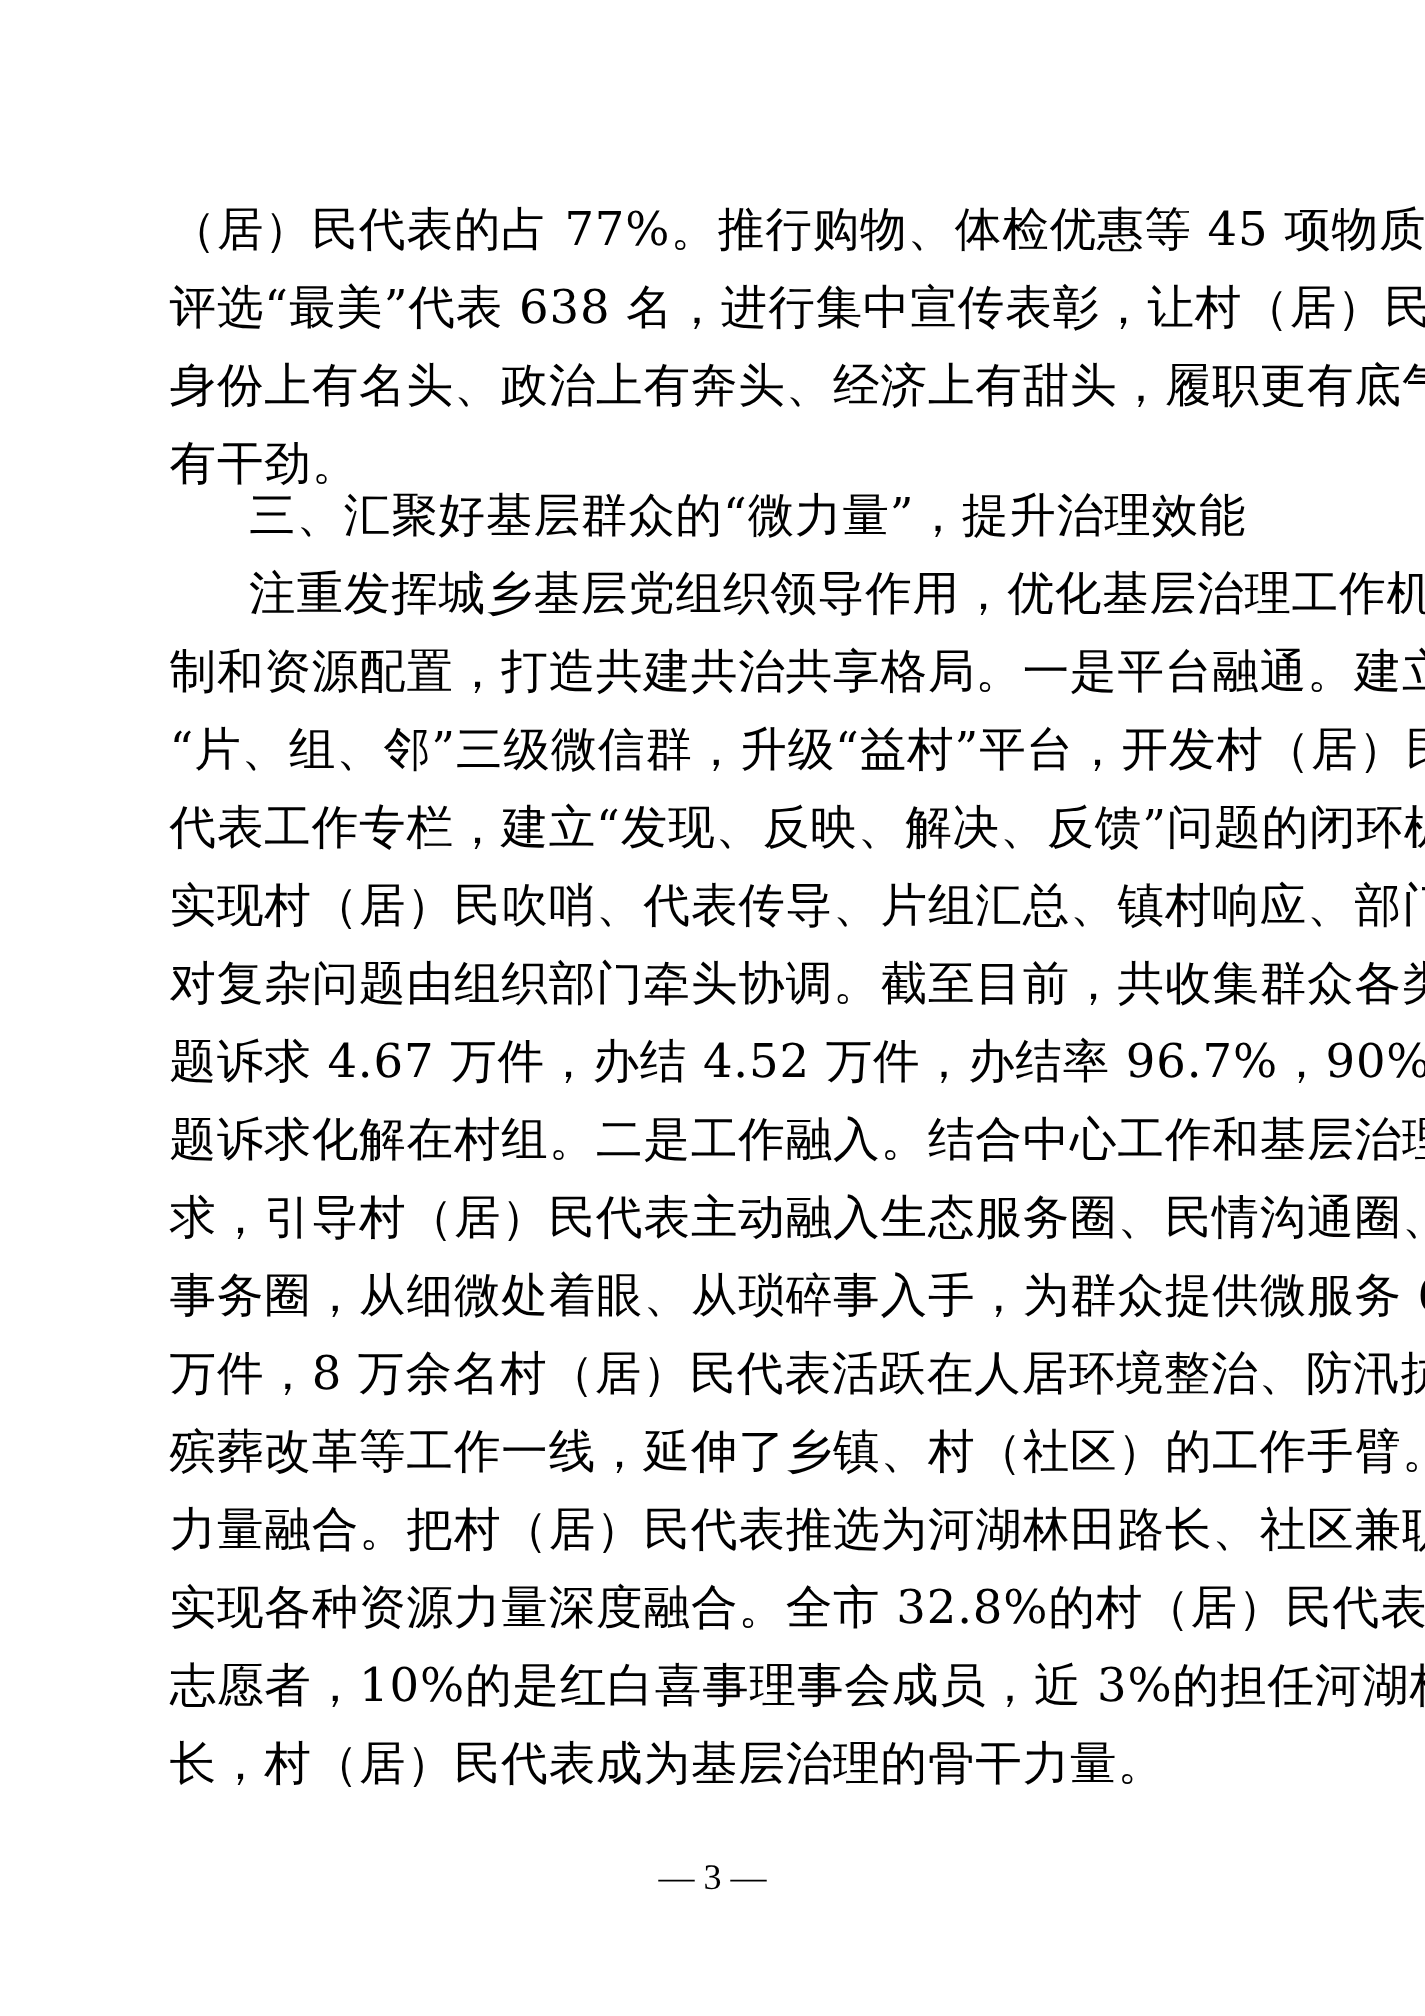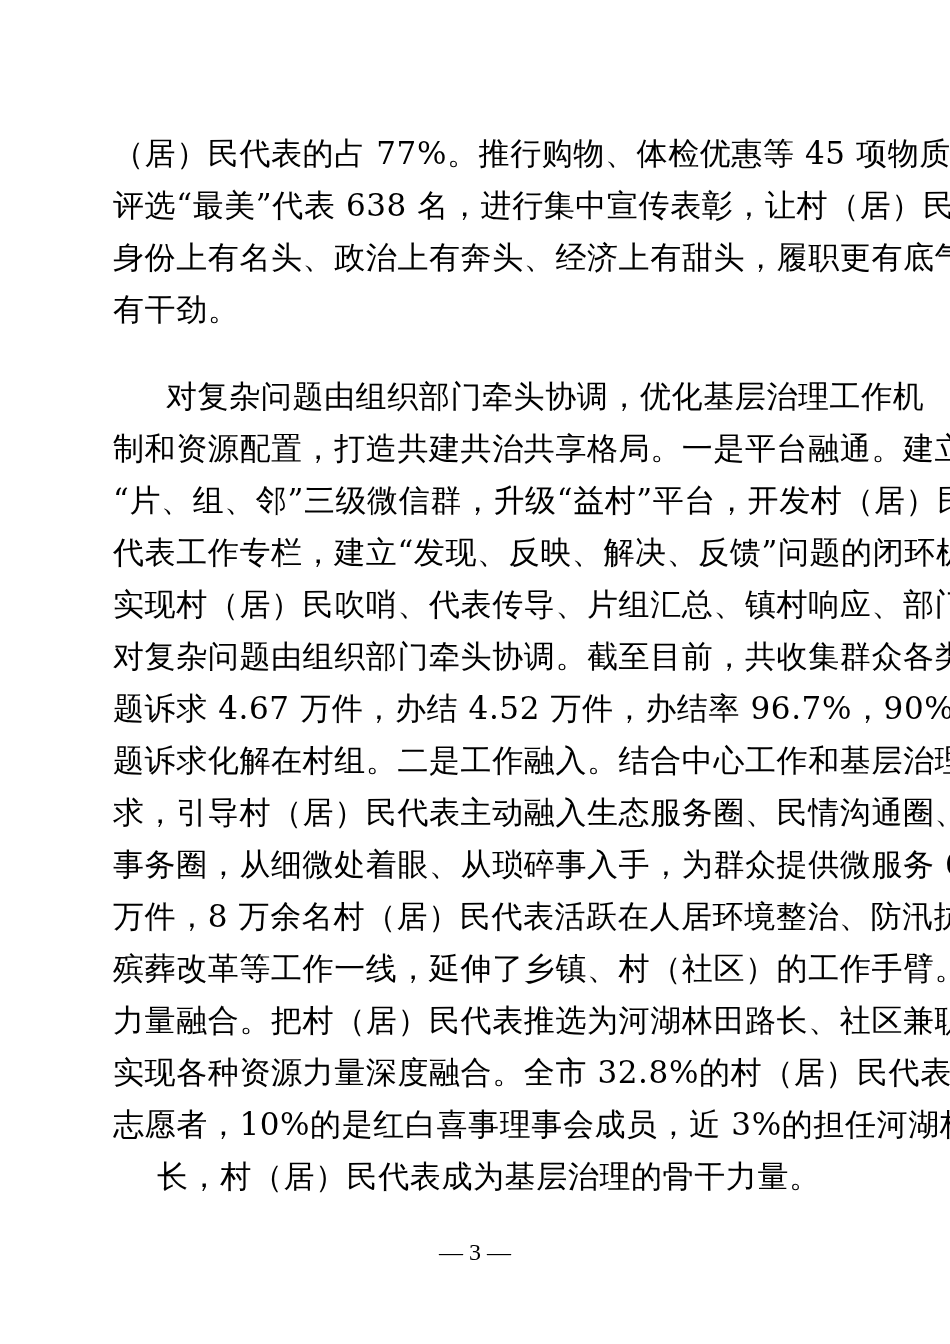--- a/index.html
+++ b/index.html
@@ -66,35 +66,36 @@
 
 <div class="page">
 
   <div>
     <div class="line" style="top:127px;">（居）民代表的占 77%。推行购物、体检优惠等 45 项物质激励措施，</div>
     <div class="line" style="top:179px;">评选“最美”代表 638 名，进行集中宣传表彰，让村（居）民代表</div>
     <div class="line" style="top:231px;">身份上有名头、政治上有奔头、经济上有甜头，履职更有底气、更</div>
     <div class="line last" style="top:283px;">有干劲。</div>
   </div>
 
+  <div class="heading" style="top:318px;">三、汇聚好基层群众的“微力量”，提升治理效能</div>
 
   <div>
-    <div class="line indent" style="top:370px;">对复杂问题由组织部门牵头协调，优化基层治理工作机</div>
+    <div class="line indent" style="top:370px;">注重发挥城乡基层党组织领导作用，优化基层治理工作机</div>
     <div class="line" style="top:422px;">制和资源配置，打造共建共治共享格局。一是平台融通。建立</div>
     <div class="line" style="top:474px;">“片、组、邻”三级微信群，升级“益村”平台，开发村（居）民</div>
     <div class="line" style="top:526px;">代表工作专栏，建立“发现、反映、解决、反馈”问题的闭环机制，</div>
     <div class="line" style="top:578px;">实现村（居）民吹哨、代表传导、片组汇总、镇村响应、部门联动，</div>
     <div class="line" style="top:630px;">对复杂问题由组织部门牵头协调。截至目前，共收集群众各类问</div>
     <div class="line" style="top:682px;">题诉求 4.67 万件，办结 4.52 万件，办结率 96.7%，90%以上的问</div>
     <div class="line" style="top:734px;">题诉求化解在村组。二是工作融入。结合中心工作和基层治理需</div>
     <div class="line" style="top:786px;">求，引导村（居）民代表主动融入生态服务圈、民情沟通圈、村级</div>
     <div class="line" style="top:838px;">事务圈，从细微处着眼、从琐碎事入手，为群众提供微服务 6.35</div>
     <div class="line" style="top:890px;">万件，8 万余名村（居）民代表活跃在人居环境整治、防汛抗旱、</div>
     <div class="line" style="top:942px;">殡葬改革等工作一线，延伸了乡镇、村（社区）的工作手臂。三是</div>
     <div class="line" style="top:994px;">力量融合。把村（居）民代表推选为河湖林田路长、社区兼职委员，</div>
     <div class="line" style="top:1046px;">实现各种资源力量深度融合。全市 32.8%的村（居）民代表是村级</div>
     <div class="line" style="top:1098px;">志愿者，10%的是红白喜事理事会成员，近 3%的担任河湖林田路</div>
-    <div class="line last" style="top:1150px;margin-left:44px;">长，村（居）民代表成为基层治理的骨干力量。</div>
+    <div class="line last" style="top:1150px;">长，村（居）民代表成为基层治理的骨干力量。</div>
   </div>
 
   <div class="page-number">— 3 —</div>
 
 </div>
 
 </body></html>

